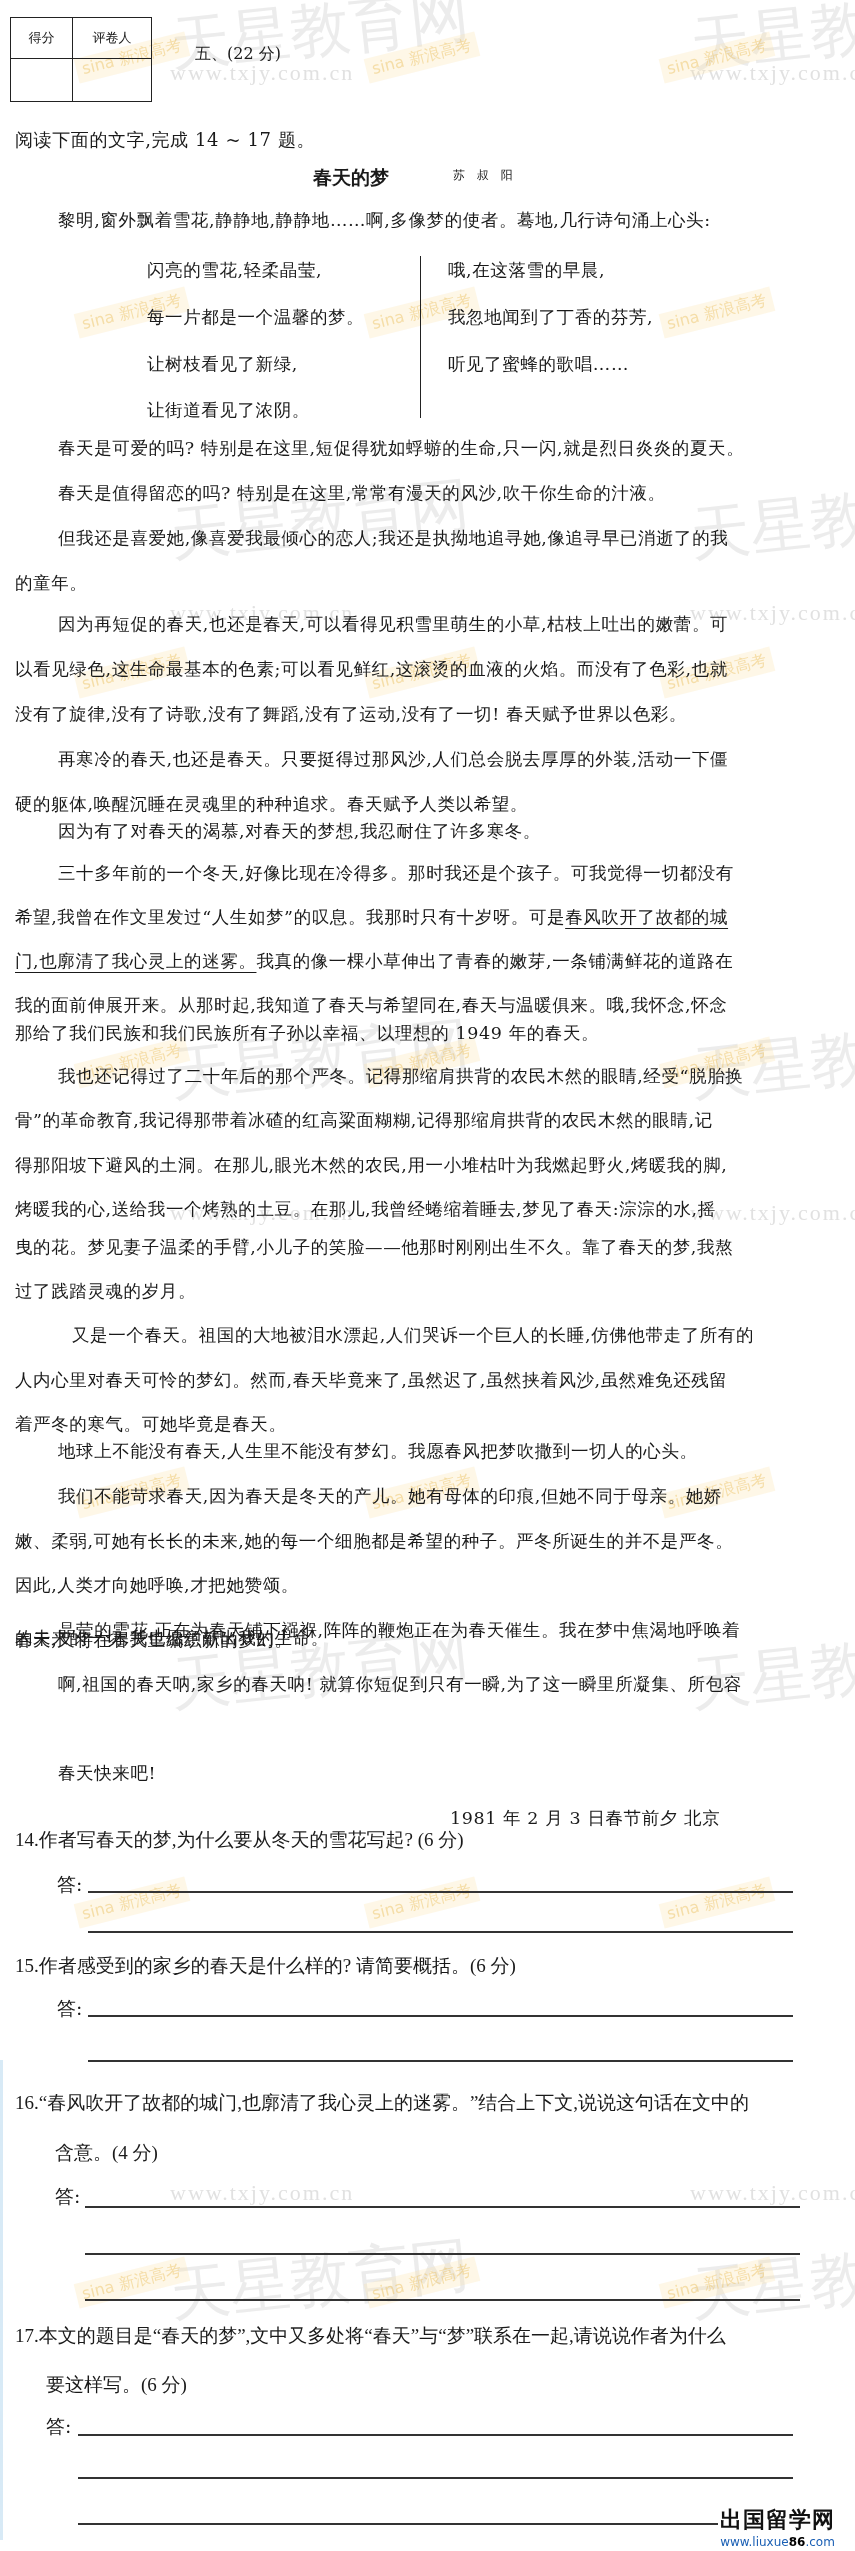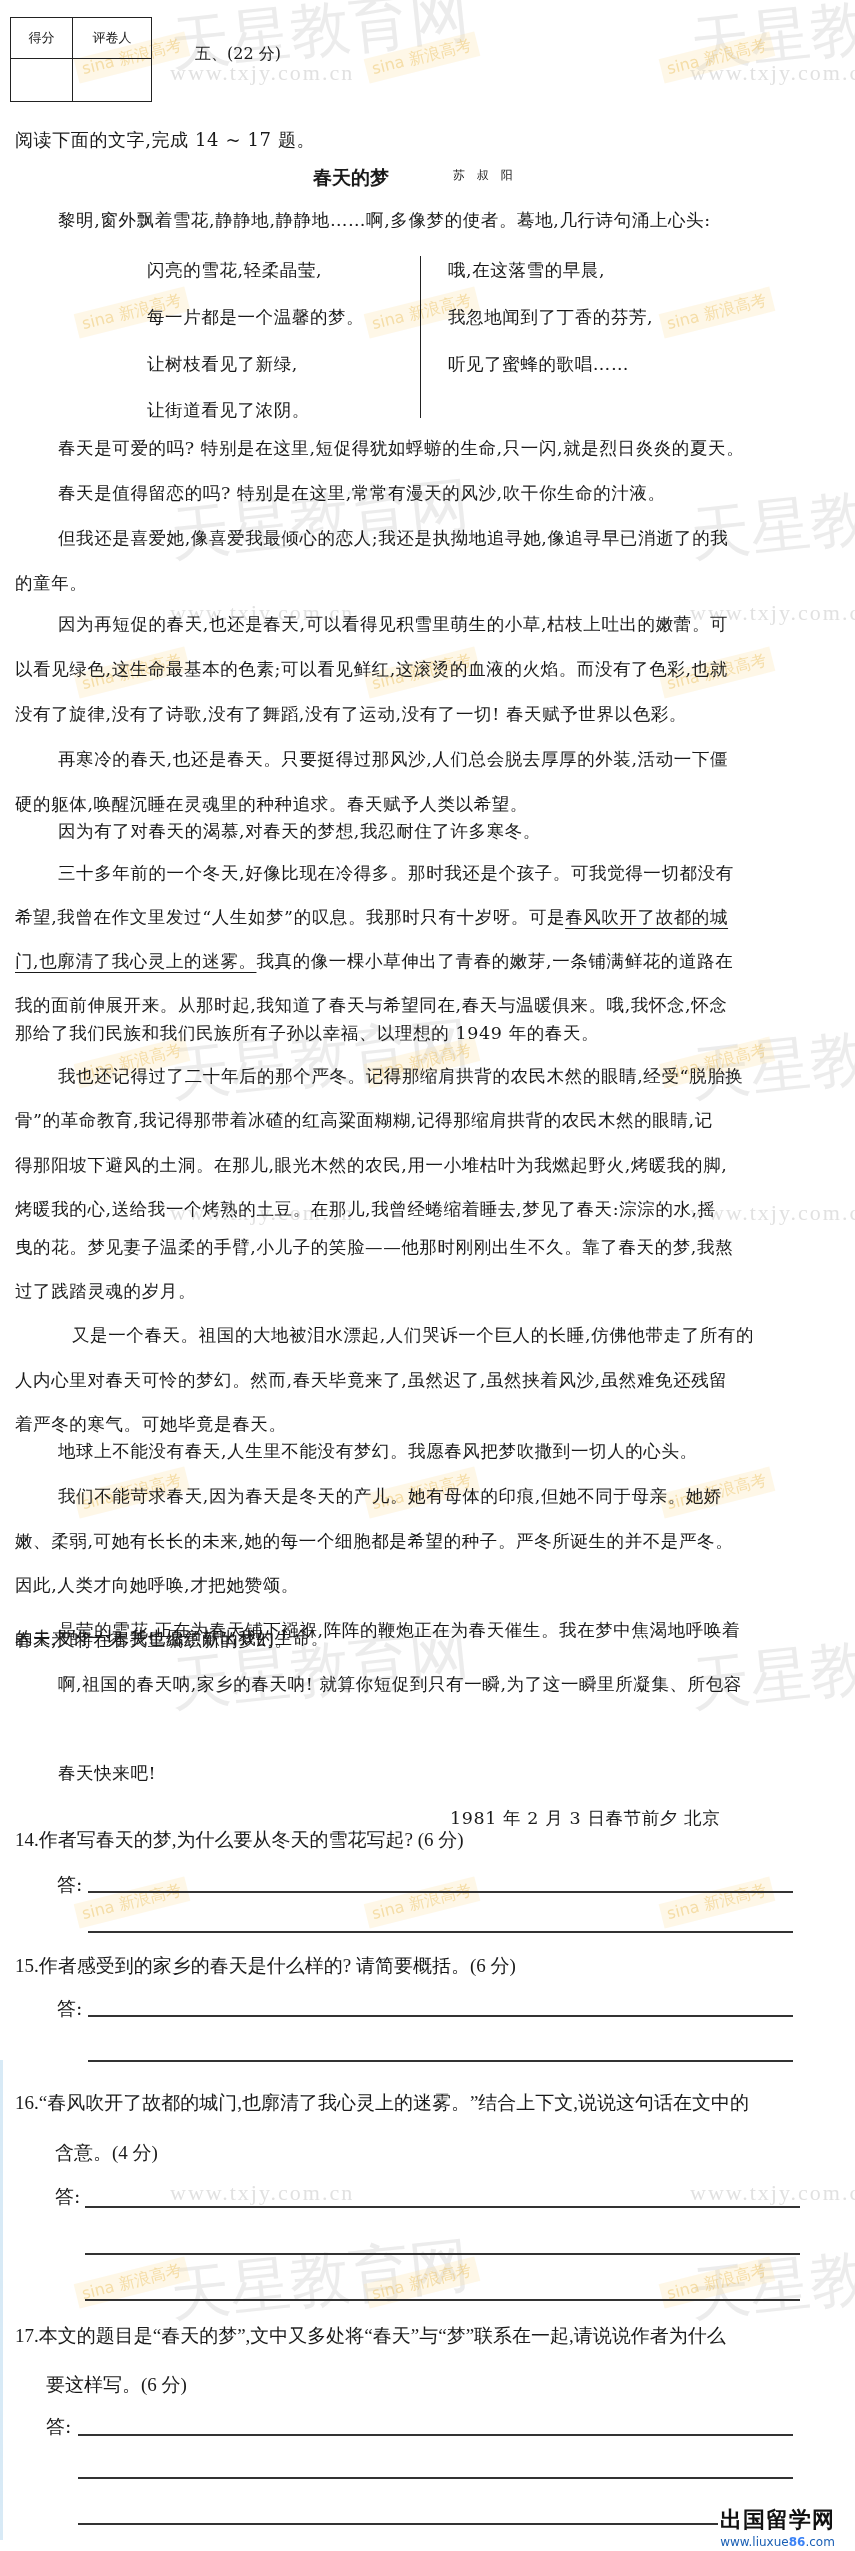--- a/index.html
+++ b/index.html
@@ -44,21 +44,21 @@
   .ul { text-decoration: underline; text-underline-offset: 5px; }
   .answer-line { position: absolute; height: 1.5px; background: #333; }
   .q { position: absolute; font-family: Liberation Serif, serif; font-size: 19px; white-space: nowrap; }
   .ans-label { position: absolute; font-size: 19px; }
   .footer-logo {
     position: absolute; left: 720px; top: 2505px; text-align: center;
     font-family: "DejaVu Sans", sans-serif;
   }
   .footer-logo .name { font-size: 22px; color: #111; font-weight: bold; letter-spacing: 1px; }
   .footer-logo .url { font-size: 12px; color: #1a5fb4; }
-  .footer-logo .url b { color: #3b82f6; }
+  .footer-logo .url b { color: #000000; }
   .left-edge { position:absolute; left:0; top:2060px; width:3px; height:480px; background:#d8eaf6; }
 </style>
 </head>
 <body>
 
 <div>
   <div class="wm-logo" style="left:170px;top:-10px">天星教育网</div>
   <div class="wm-logo" style="left:690px;top:-10px">天星教育网</div>
   <div class="wm-logo" style="left:170px;top:480px">天星教育网</div>
   <div class="wm-logo" style="left:690px;top:480px">天星教育网</div>

